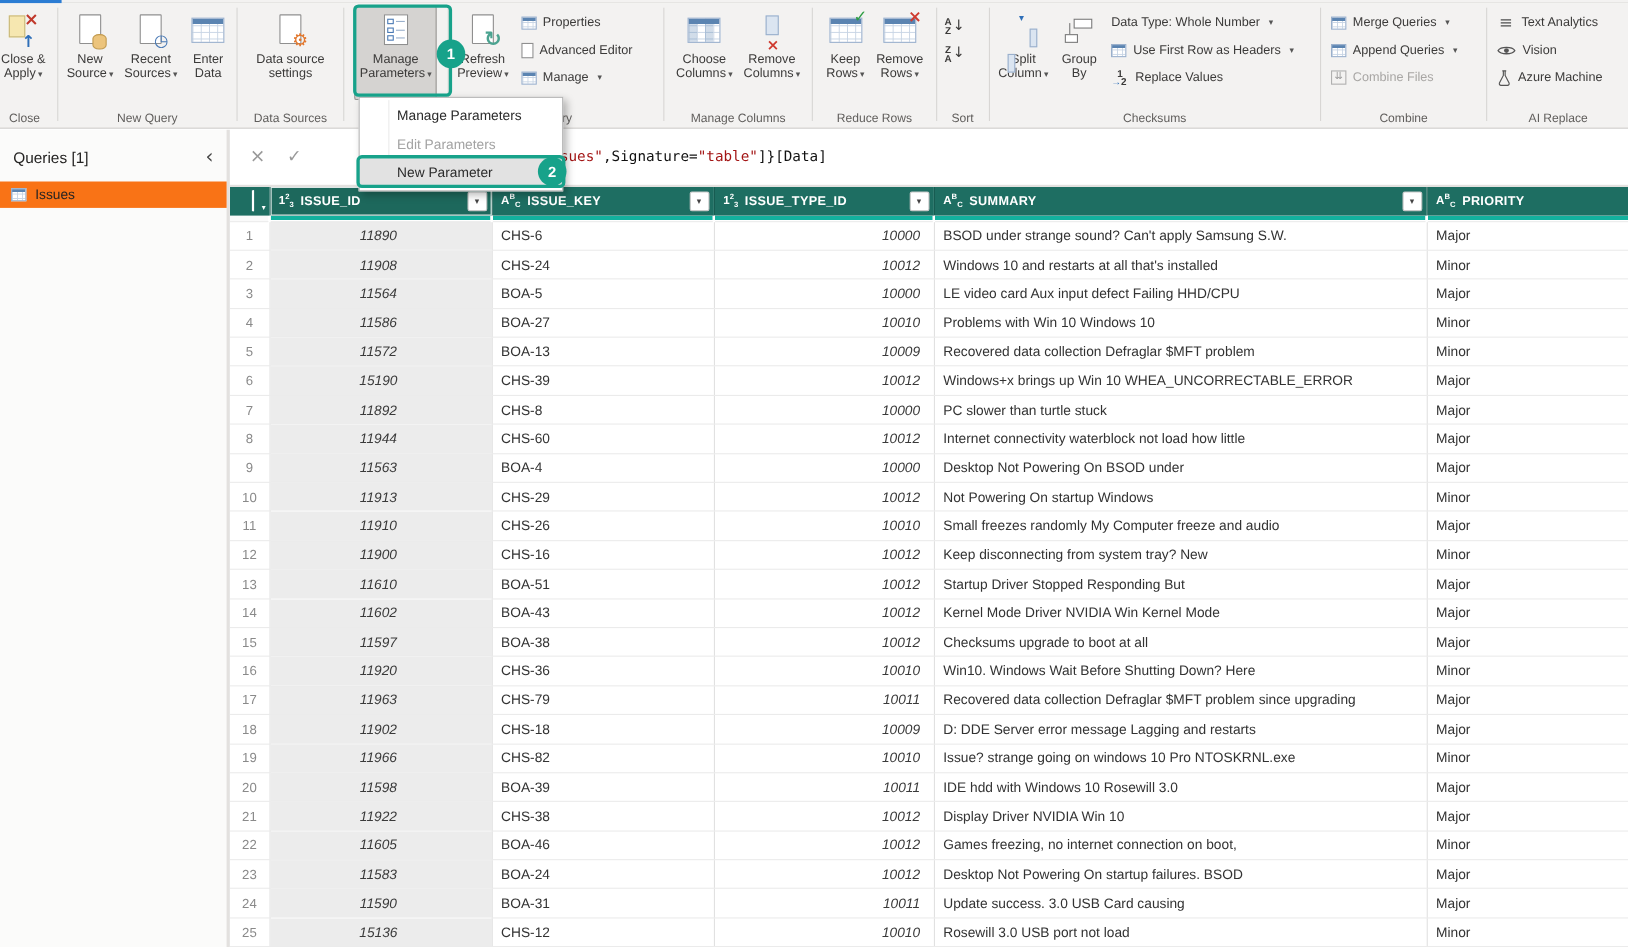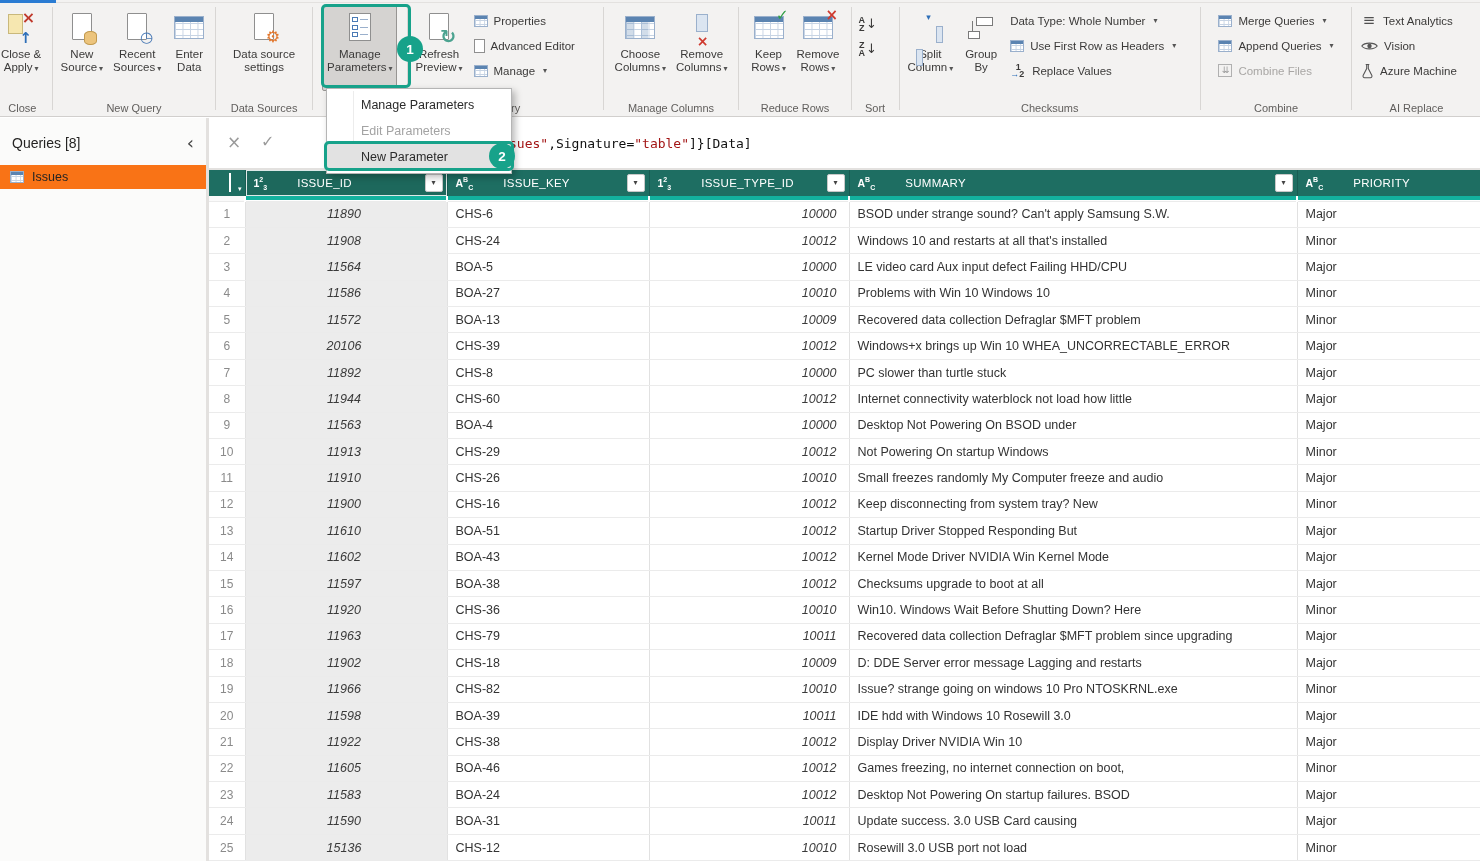--- a/index.html
+++ b/index.html
@@ -91,21 +91,21 @@
   .fb-check { position:absolute; left:52px; top:16px; font-size:16px; color:#9a9a9a; cursor:pointer; }
   .fb-text { position:absolute; left:300px; top:50%; transform:translateY(-50%); font-family:"DejaVu Sans Mono","Liberation Mono",monospace; font-size:13px; color:#111; white-space:pre; }
   .fb-text .str { color:#a31515; }
 
   
   .table-wrap { flex:1; overflow:hidden; background:#fff; position:relative; }
   table.grid { border-collapse:collapse; table-layout:fixed; width:1328px; }
   .grid th { background:#1e6e62; height:26px; padding:0; border-right:1px solid #175c52; position:relative; }
   .grid th.selcol { box-shadow:inset 0 0 0 1px rgba(255,255,255,.85); background:#1d685c; }
   .hcell { display:flex; align-items:center; gap:6px; height:26px; padding:0 26px 0 8px; }
-  .cname { font-size:11.5px; font-weight:400; color:#fff; letter-spacing:.3px; white-space:nowrap; overflow:hidden;margin-left:24px; }
+  .cname { font-size:11.5px; font-weight:700; color:#fff; letter-spacing:.3px; white-space:nowrap; overflow:hidden; }
   .ticon { font-size:10.5px; font-weight:700; color:#fff; white-space:nowrap; }
   .ticon sup { font-size:7px; } .ticon sub { font-size:7px; }
   .fbtn { position:absolute; right:4px; top:4px; width:18px; height:18px; background:#fff; border:1px solid #c8c8c8; border-radius:2px; display:flex; align-items:center; justify-content:center; font-size:8px; color:#444; cursor:pointer; }
   .corner-ic { width:17px; height:13px; border:1px solid #fff; margin-left:6px;
                background-image:linear-gradient(to right,#fff 1px,transparent 1px),linear-gradient(#fff 1px,transparent 1px);
                background-size:5.3px 100%,100% 4.3px; }
   .corner-caret { position:absolute; right:3px; bottom:3px; font-size:7px; color:#fff; }
   tr.qrow td { height:5px; padding:0; border-right:2px solid #fff; }
   tr.qrow td .qbar { height:4px; background:#13b19e; }
   tr.qrow td.nobar { background:#fafafa; }
@@ -351,21 +351,21 @@
                 <span>2</span>
               </span>
             </span>
           <span>Replace Values</span>
         </button>
       </div>
       <span class="glabel">Checksums</span>
     </div>
     <div class="sep"></div>
 
-    <div class="rgroup" style="width:152px;justify-content:center;">
+    <div class="rgroup" style="width:152px;">
       <div class="stack">
         <button class="srow">
             <span class="mtbl"></span>
             <span>Merge Queries</span>
             <span class="caret gly">▾</span>
           </button>
         <button class="srow">
             <span class="mtbl"></span>
             <span>Append Queries</span>
             <span class="caret gly">▾</span>
@@ -404,21 +404,21 @@
         </button>
       </div>
       <span class="glabel">AI Replace</span>
     </div>
   </div>
 
   <div class="main">
 
     <div class="qpanel">
       <div class="qhead">
-        <span class="qtitle">Queries [8]</span>
+        <span class="qtitle">Queries [1]</span>
         <span class="qcollapse">‹</span>
       </div>
       <div class="qitem selected">
         <span class="mtbl"></span>
         <span>Issues</span>
       </div>
     </div>
 
     <div class="right-col">
 
@@ -540,21 +540,21 @@
                 <td class="rn">5</td>
                 <td class="num selcell">11572</td>
                 <td>BOA-13</td>
                 <td class="num">10009</td>
                 <td>Recovered data collection Defraglar $MFT problem</td>
                 <td>Minor</td>
               </tr>
 
               <tr>
                 <td class="rn">6</td>
-                <td class="num selcell">20106</td>
+                <td class="num selcell">15190</td>
                 <td>CHS-39</td>
                 <td class="num">10012</td>
                 <td>Windows+x brings up Win 10 WHEA_UNCORRECTABLE_ERROR</td>
                 <td>Major</td>
               </tr>
 
               <tr>
                 <td class="rn">7</td>
                 <td class="num selcell">11892</td>
                 <td>CHS-8</td>

